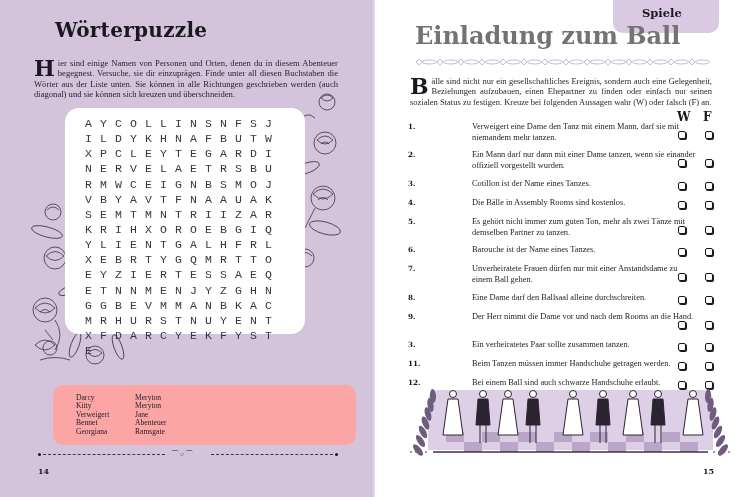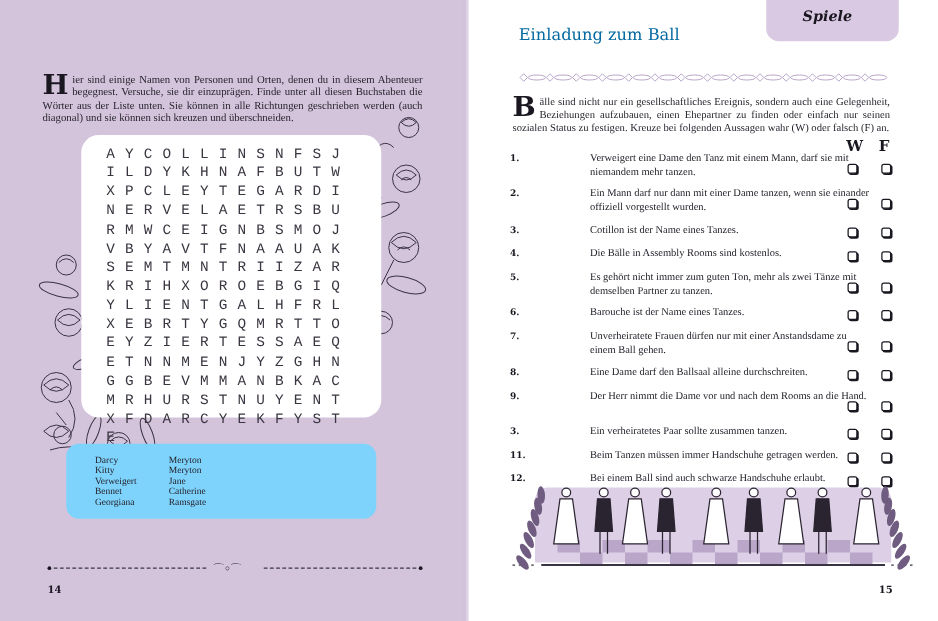--- a/index.html
+++ b/index.html
@@ -35,22 +35,22 @@
     background: #ffffff; border-radius: 14px;
   }
   .grid {
     position: absolute; left: 16px; top: 8px;
     display: grid; grid-template-columns: repeat(13, 15px); grid-auto-rows: 15.15px;
     font-family: "Liberation Mono", monospace; font-size: 11.5px; color: #3a3540;
   }
   .grid span { text-align: center; line-height: 15px; }
 
   .words-box {
-    position: absolute; left: 53px; top: 355px; width: 248px; height: 60px;
-    background: #7dd3fc; border-radius: 10px;
+    position: absolute; left: 53px; top: 385px; width: 303px; height: 60px;
+    background: #fca5a5; border-radius: 10px;
   }
   .words {
     position: absolute; left: 23px; top: 9px;
     display: grid; grid-template-columns: 59px 59px 58px 70px;
     font-family: "Liberation Serif", serif; font-size: 7.6px; line-height: 8.4px; color: #25212a;
   }
 
   .divider-left {
     position: absolute; left: 38px; top: 452px; width: 300px; height: 6px;
   }
@@ -69,25 +69,25 @@
   .page-right {
     position: absolute; left: 375px; top: 0; width: 375px; height: 497px;
     background: #ffffff;
   }
   .tab-spiele {
     position: absolute; left: 238px; top: 0; width: 106px; height: 33px;
     background: #d9c9e2; border-radius: 0 0 10px 10px;
   }
   .tab-spiele span {
     position: absolute; left: 29px; top: 6px; font-family: "DejaVu Serif", serif;
-    font-style: italic; font-weight: 900; font-size: 11.5px; color: #1a1720;
+    font-weight: 900; font-size: 11.5px; color: #1a1720;
   }
   .title-right {
     position: absolute; left: 40px; top: 21px;
-    font-family: "DejaVu Serif", serif; font-weight: 400; font-size: 13px; color: #0369a1;
+    font-family: "DejaVu Serif", serif; font-weight: 700; font-size: 24px; color: #737373;
   }
   .chain {
     position: absolute; left: 40px; top: 57px; width: 295px; height: 10px;
   }
   .intro-right {
     position: absolute; left: 35px; top: 76px; width: 302px;
     font-family: "Liberation Serif", serif; font-size: 8.5px; line-height: 10.4px;
     color: #231f28; text-align: justify;
   }
   .dropcap-r {
@@ -117,20 +117,21 @@
   .ball-scene { position: absolute; left: 408px; top: 380px; width: 325px; height: 84px; }
   .page-num-right {
     position: absolute; left: 703px; top: 466px; font-family: "DejaVu Serif", serif;
     font-weight: 900; font-size: 8px; color: #1a1720;
   }
 </style>
 </head>
 <body>
 
 <div class="page-left">
+  <div class="title-left">Wörterpuzzle</div>
 
   <div class="intro">
     <span class="dropcap">H</span><span>ier sind einige Namen von Personen und Orten, denen du in diesem Abenteuer begegnest. Versuche, sie dir einzuprägen. Finde unter all diesen Buchstaben die Wörter aus der Liste unten. Sie können in alle Richtungen geschrieben werden (auch diagonal) und sie können sich kreuzen und überschneiden.</span>
   </div>
 
   <svg class="flora" style="left:285px;top:88px" width="70" height="200" viewBox="0 0 70 200" fill="none" stroke="#3a3342" stroke-width="0.8">
     <circle cx="42" cy="14" r="8"></circle>
       <path d="M36 10 q6 -6 12 0 q-6 6 -12 0"></path>
     <circle cx="40" cy="55" r="11"></circle>
       <path d="M32 52 q8 -8 16 0 q-8 8 -16 0 M36 56 q4 -4 8 0"></path>
@@ -371,21 +372,21 @@
           <div>Darcy</div>
           <div>Kitty</div>
           <div>Verweigert</div>
           <div>Bennet</div>
           <div>Georgiana</div>
         </div>
         <div>
           <div>Meryton</div>
           <div>Meryton</div>
           <div>Jane</div>
-          <div>Catherine</div>
+          <div>Abenteuer</div>
           <div>Ramsgate</div>
         </div>
       </div>
   </div>
 
   <div class="divider-left">
     <span class="dot" style="left:0"></span>
     <span class="dots" style="left:5px;width:122px"></span>
     <span class="ornament">⌒◦⌒</span>
     <span class="dots" style="left:173px;width:122px"></span>

